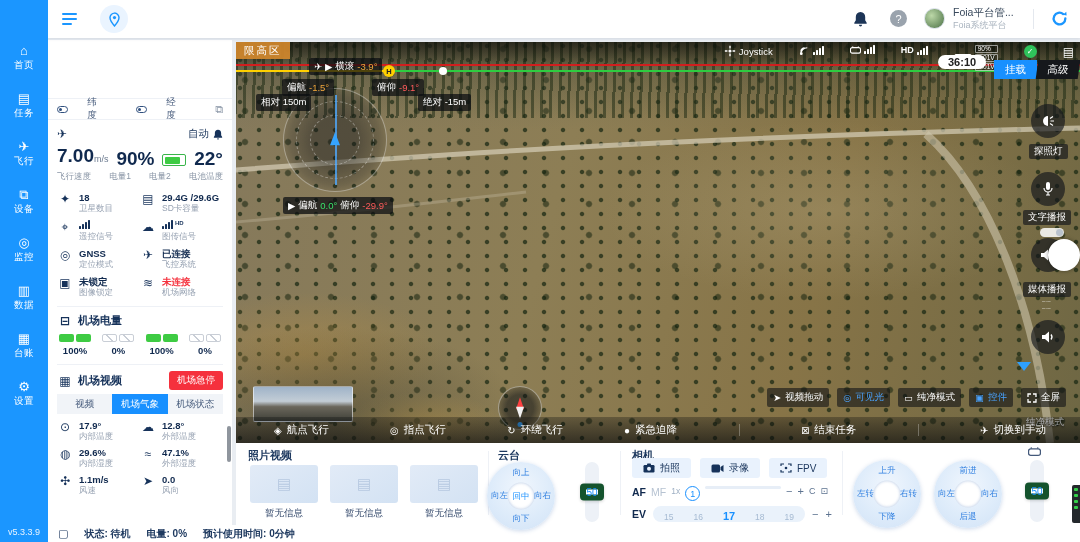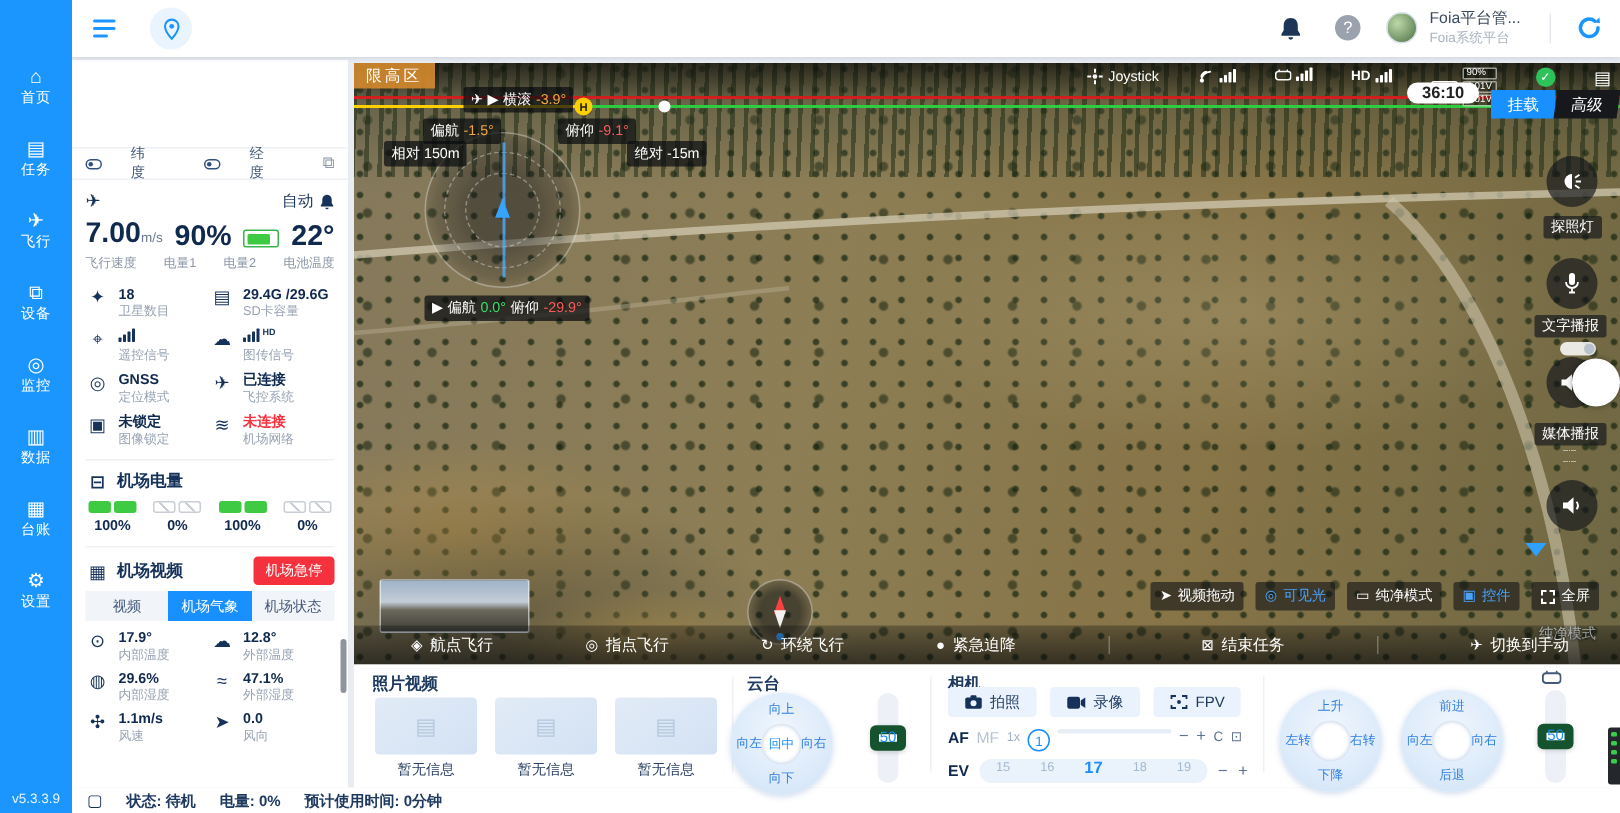--- a/index.html
+++ b/index.html
@@ -150,21 +150,21 @@
 .cam-btn{height:20px;padding:0 11px;background:#e9f2fd;border-radius:3px;display:inline-flex;align-items:center;gap:5px;font-size:10px;color:#1f3a60;cursor:pointer}
 .af-row{position:absolute;left:396px;top:43px;width:196px;display:flex;align-items:flex-start;gap:5px}
 .af-row .af{font-size:10.5px;font-weight:bold;color:#10294e}
 .af-row .mf{font-size:10.5px;color:#b7c3d2}
 .af-row .zx{font-size:8.5px;color:#9fb0c4}
 .zbadge{width:15px;height:15px;border-radius:50%;background:#fff;border:1.5px solid #1890ff;color:#1890ff;font-size:9px;display:flex;align-items:center;justify-content:center;cursor:pointer}
 .track{flex:1;height:3px;background:#e7eef7;border-radius:2px}
 .mini-ic{font-size:11px;color:#5d7390;cursor:pointer;line-height:11px}
 .ev-row{position:absolute;left:396px;top:63px;display:flex;align-items:center;gap:7px}
 .ev-row .ev{font-size:10.5px;font-weight:bold;color:#10294e}
-.ev-track{width:152px;height:16px;background:#eaf2fb;border-radius:8px;display:flex;align-items:flex-start;justify-content:space-between;padding:0 11px}
+.ev-track{width:152px;height:16px;background:#eaf2fb;border-radius:8px;display:flex;align-items:flex-end;justify-content:space-between;padding:0 11px}
 .ev-track span{font-size:8.5px;color:#a5bad2;cursor:pointer}
 .ev-track .cur{font-size:11px;font-weight:bold;color:#1890ff}
 .edgew{position:absolute;left:836px;top:42px;width:8px;height:38px;background:#24282c;border-radius:2px 0 0 2px;padding:3px 2px}
 .edgew i{display:block;width:4px;height:3px;background:#35d04a;margin-bottom:3px;border-radius:1px}
 svg{display:block}
 </style>
 </head>
 <body>
 
 <div id="app">

